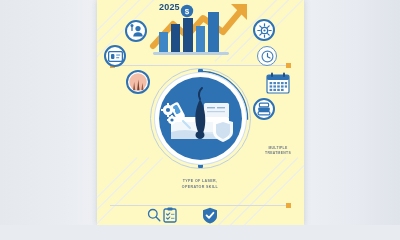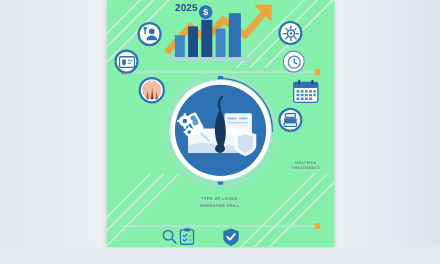--- a/index.html
+++ b/index.html
@@ -15,21 +15,21 @@
     position:absolute;top:0;height:225px;
   }
   .backdrop-left{left:0;width:100px;
     background:linear-gradient(90deg,#e5e9ee 0%,#e9ecf1 60%,#eef0f4 100%);}
   .backdrop-right{left:303px;width:97px;
     background:linear-gradient(90deg,#eceff3 0%,#e7eaf0 55%,#dfe3ea 100%);}
 
   
   .poster{
     position:absolute;left:97px;top:0;width:207px;height:225px;
-    background:#86efac;
+    background:#fef9c3;
     box-shadow:0 0 6px rgba(120,130,145,.30);
     overflow:hidden;
   }
   
   .corner{position:absolute;width:70px;height:70px;pointer-events:none;}
   .corner i{position:absolute;display:block;background:#e9edf2;}
   .c-tl{left:-6px;top:-6px;}
   .c-tr{right:-6px;top:-6px;}
   .c-bl{left:-6px;bottom:-6px;}
   .c-br{right:-6px;bottom:-6px;}

